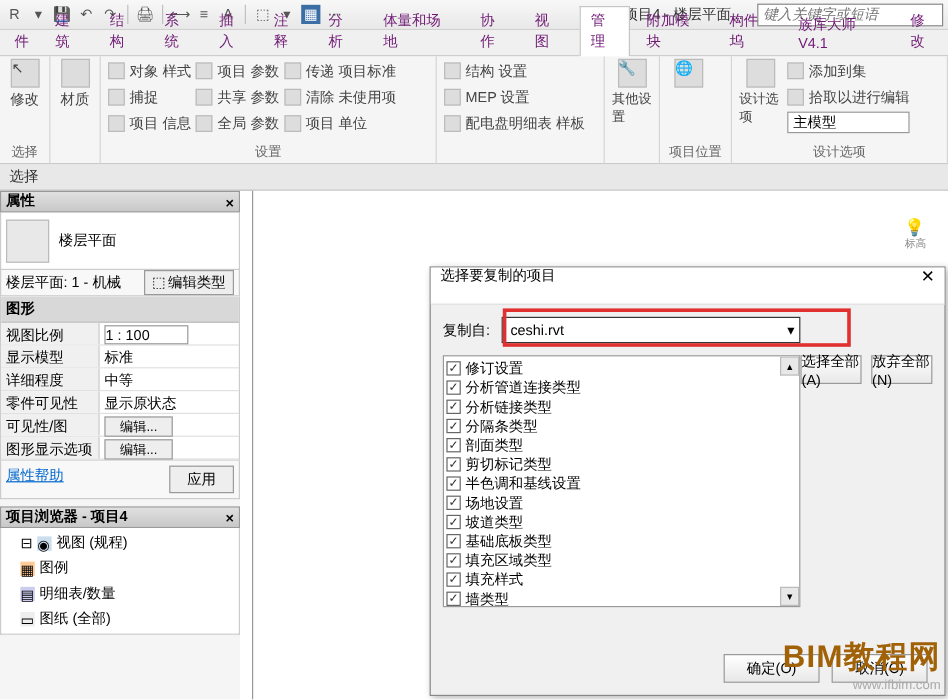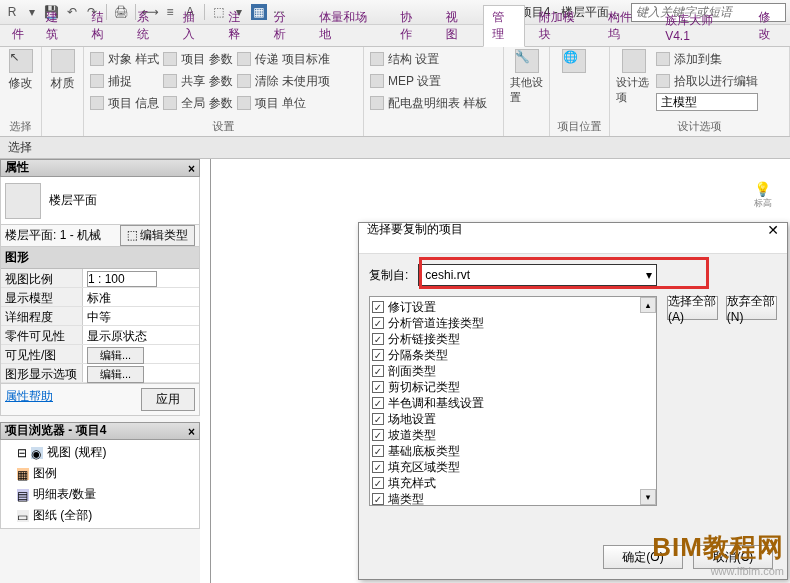--- a/index.html
+++ b/index.html
@@ -41,21 +41,21 @@
 .apply-btn{margin-left:auto;border:1px solid #999;background:#eee;padding:2px 14px}
 .browser{margin-top:6px}
 .tree{background:#fff;border:1px solid #ccc;border-top:none;padding:2px}
 .tree-item{padding:2px 2px 2px 14px;display:flex;align-items:center;gap:4px}
 .tree-ico{width:12px;height:12px;display:inline-block}
 .canvas{position:absolute;left:210px;top:159px;right:0;bottom:0;background:#fff;border-left:1px solid #999}
 .bulb{position:absolute;right:18px;top:22px;font-size:14px;color:#888}
 .dialog{position:absolute;left:358px;top:222px;width:430px;height:358px;background:#f0f0f0;border:1px solid #888;box-shadow:2px 2px 6px rgba(0,0,0,.3)}
 .dlg-title{height:28px;display:flex;align-items:flex-end;padding:15px 8px;background:#fff;border-bottom:1px solid #ddd}
 .dlg-close{margin-left:auto;font-size:14px;cursor:pointer}
-.dlg-body{padding:10px;display:flex;gap:10px}
+.dlg-body{padding:10px;display:flex;}
 .dlg-left{flex:1}
 .copy-row{display:flex;align-items:center;gap:10px;margin-bottom:10px}
 .copy-combo{flex:1;height:22px;border:1px solid #333;background:#fff;display:flex;align-items:center;padding:0 6px;position:relative}
 .copy-combo .arr{position:absolute;right:4px}
 .red-box{position:absolute;border:3px solid #e03030;pointer-events:none}
 .list-box{height:210px;border:1px solid #999;background:#fff;overflow:hidden;position:relative}
 .list-inner{padding:2px}
 .chk-item{display:flex;align-items:center;gap:4px;height:16px}
 .chk{width:12px;height:12px;border:1px solid #666;display:flex;align-items:center;justify-content:center;font-size:10px;color:#333}
 .dlg-right{width:110px;display:flex;flex-direction:row;gap:8px;padding-top:32px}

